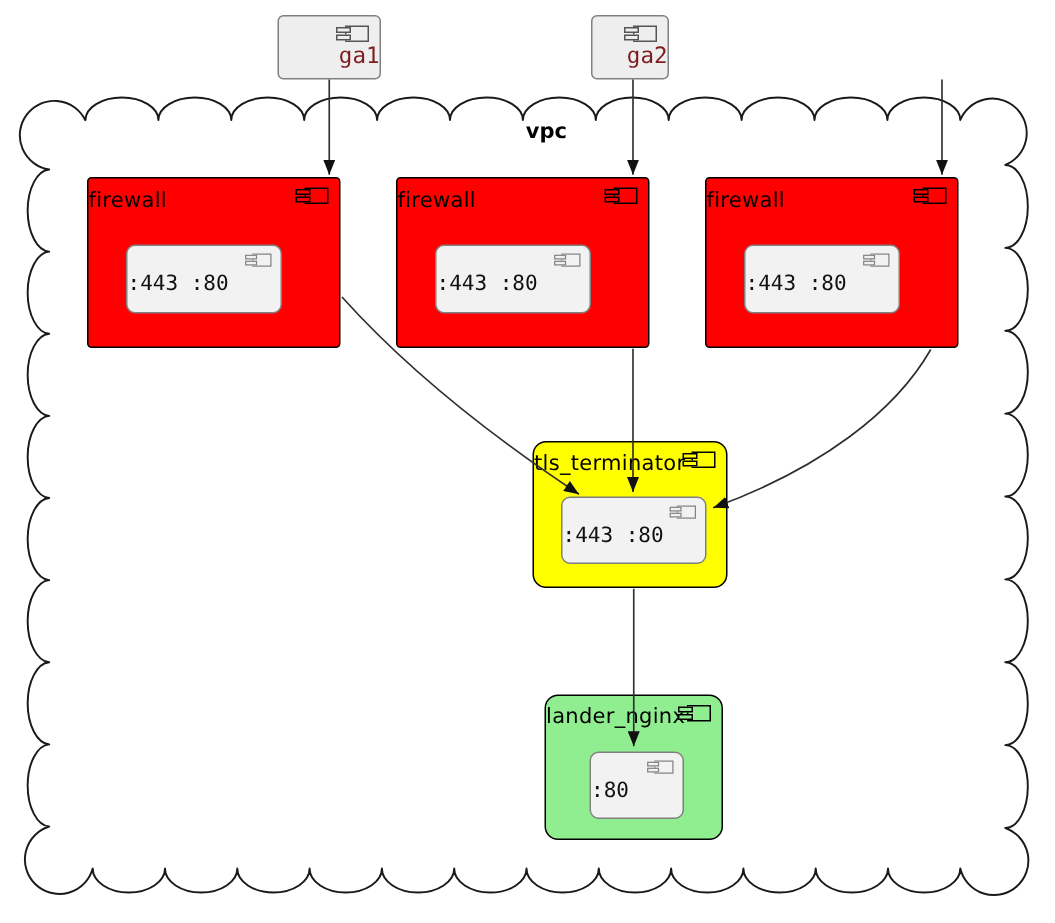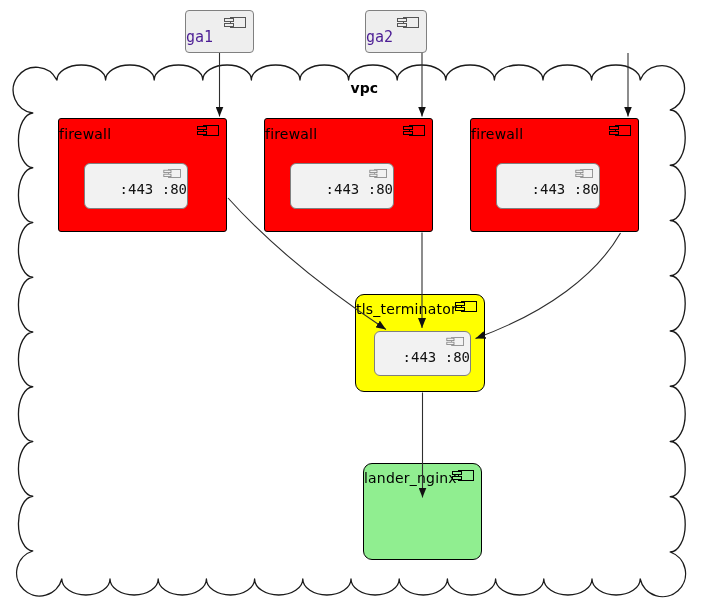--- a/index.html
+++ b/index.html
@@ -11,24 +11,24 @@
   .node{position:absolute;box-sizing:border-box;}
   .ga{background:#EEEEEE;border:1.2px solid #808080;border-radius:4px;--bg:#EEEEEE;}
   .fw{background:#FF0000;border:1.4px solid #000;border-radius:3px;--bg:#FF0000;}
   .tls{background:#FFFF00;border:1.4px solid #000;border-radius:9px;--bg:#FFFF00;}
   .lander{background:#90EE90;border:1.4px solid #000;border-radius:9px;--bg:#90EE90;}
   .port{position:absolute;box-sizing:border-box;background:#F2F2F2;border:1.2px solid #808080;
         border-radius:6px;--bg:#F2F2F2;}
 
   .node-label{font-weight:normal;font-size:14px;color:#000;text-align:left;margin-top:7px;
               letter-spacing:0.2px;}
-  .ga-label{font-family:"DejaVu Sans Mono",monospace;font-size:15px;color:#4c1d95;
-            text-align:left;margin-top:17px;}
+  .ga-label{font-family:"DejaVu Sans Mono",monospace;font-size:15px;color:#7f1d1d;
+            text-align:right;margin-top:17px;}
   .port-label{font-family:"DejaVu Sans Mono",monospace;font-size:14px;color:#111;
-              text-align:right;margin-top:17px;}
+              text-align:left;margin-top:17px;}
   .vpc-label{position:absolute;font-weight:bold;font-size:14px;color:#000;text-align:right;}
 
   
   .cicon{position:absolute;top:6px;right:7px;width:16px;height:11px;
          border:1.3px solid currentColor;box-sizing:border-box;color:#000;}
   .cicon::before,.cicon::after{content:"";position:absolute;left:-7px;width:10px;height:4px;
          border:1.3px solid currentColor;background:var(--bg,#fff);box-sizing:border-box;}
   .cicon::before{top:0px;}
   .cicon::after{top:4.5px;}
   .cicon.small{transform:scale(0.8);transform-origin:top right;top:5px;right:6px;color:#808080;}
@@ -40,21 +40,21 @@
 <div class="canvas">
 
   <svg class="layer" width="703" height="615" viewBox="0 0 703 615">
     <path fill="#ffffff" stroke="#1a1a1a" stroke-width="1.3" stroke-linejoin="round" d="M57,80 a24.3,15 0 0 1 48.6,0 a24.3,15 0 0 1 48.6,0 a24.3,15 0 0 1 48.6,0 a24.3,15 0 0 1 48.6,0 a24.3,15 0 0 1 48.6,0 a24.3,15 0 0 1 48.6,0 a24.3,15 0 0 1 48.6,0 a24.3,15 0 0 1 48.6,0 a24.3,15 0 0 1 48.6,0 a24.3,15 0 0 1 48.6,0 a24.3,15 0 0 1 48.6,0 a24.3,15 0 0 1 48.6,0 a23,23 0 1 1 30,30 a15,27.6 0 0 1 0,55.25 a15,27.6 0 0 1 0,55.25 a15,27.6 0 0 1 0,55.25 a15,27.6 0 0 1 0,55.25 a15,27.6 0 0 1 0,55.25 a15,27.6 0 0 1 0,55.25 a15,27.6 0 0 1 0,55.25 a15,27.6 0 0 1 0,55.25 a23,23 0 1 1 -30,27 a24.1,16 0 0 1 -48.2,0 a24.1,16 0 0 1 -48.2,0 a24.1,16 0 0 1 -48.2,0 a24.1,16 0 0 1 -48.2,0 a24.1,16 0 0 1 -48.2,0 a24.1,16 0 0 1 -48.2,0 a24.1,16 0 0 1 -48.2,0 a24.1,16 0 0 1 -48.2,0 a24.1,16 0 0 1 -48.2,0 a24.1,16 0 0 1 -48.2,0 a24.1,16 0 0 1 -48.2,0 a24.1,16 0 0 1 -48.2,0 a23,23 0 1 1 -29,-28 a15,27.4 0 0 1 0,-54.75 a15,27.4 0 0 1 0,-54.75 a15,27.4 0 0 1 0,-54.75 a15,27.4 0 0 1 0,-54.75 a15,27.4 0 0 1 0,-54.75 a15,27.4 0 0 1 0,-54.75 a15,27.4 0 0 1 0,-54.75 a15,27.4 0 0 1 0,-54.75 a23,23 0 1 1 24,-33 z"></path>
   </svg>
 
   <div class="node ga" style="left:185px;top:10px;width:69px;height:43px">
     <span class="cicon"></span>
     <div class="ga-label">ga1</div>
   </div>
-  <div class="node ga" style="left:365px;top:10px;width:62px;height:43px">
+  <div class="node ga" style="left:394px;top:10px;width:52px;height:43px">
     <span class="cicon"></span>
     <div class="ga-label">ga2</div>
   </div>
 
   <div class="vpc-label" style="left:318px;top:80px;width:60px">vpc</div>
 
   <div class="node fw" style="left:58px;top:118px;width:169px;height:114px">
     <span class="cicon"></span>
     <div class="node-label">firewall</div>
     <div class="port" style="left:25px;top:44px;width:104px;height:46px">
@@ -86,20 +86,24 @@
     <div class="node-label" style="margin-top:6px">tls_terminator</div>
     <div class="port" style="left:18px;top:36px;width:97px;height:45px">
       <span class="cicon small"></span>
       <div class="port-label">:443 :80</div>
     </div>
   </div>
 
   <div class="node lander" style="left:363px;top:463px;width:119px;height:97px">
     <span class="cicon"></span>
     <div class="node-label" style="margin-top:6px">lander_nginx</div>
+    <div class="port" style="left:29px;top:37px;width:63px;height:45px">
+      <span class="cicon small"></span>
+      <div class="port-label">:80</div>
+    </div>
   </div>
 
   <svg class="layer arrows" width="703" height="615" viewBox="0 0 703 615">
     <defs>
       <marker id="ah" viewBox="0 0 10 8" refX="10" refY="4" markerWidth="10" markerHeight="8" markerUnits="userSpaceOnUse" orient="auto">
         <path d="M0,0 L10,4 L0,8 z" fill="#111"></path>
       </marker>
     </defs>
     <g fill="none" stroke="#2e2e2e" stroke-width="1.1">
       <path d="M219.5,53 L219.5,116.5" marker-end="url(#ah)"></path>

